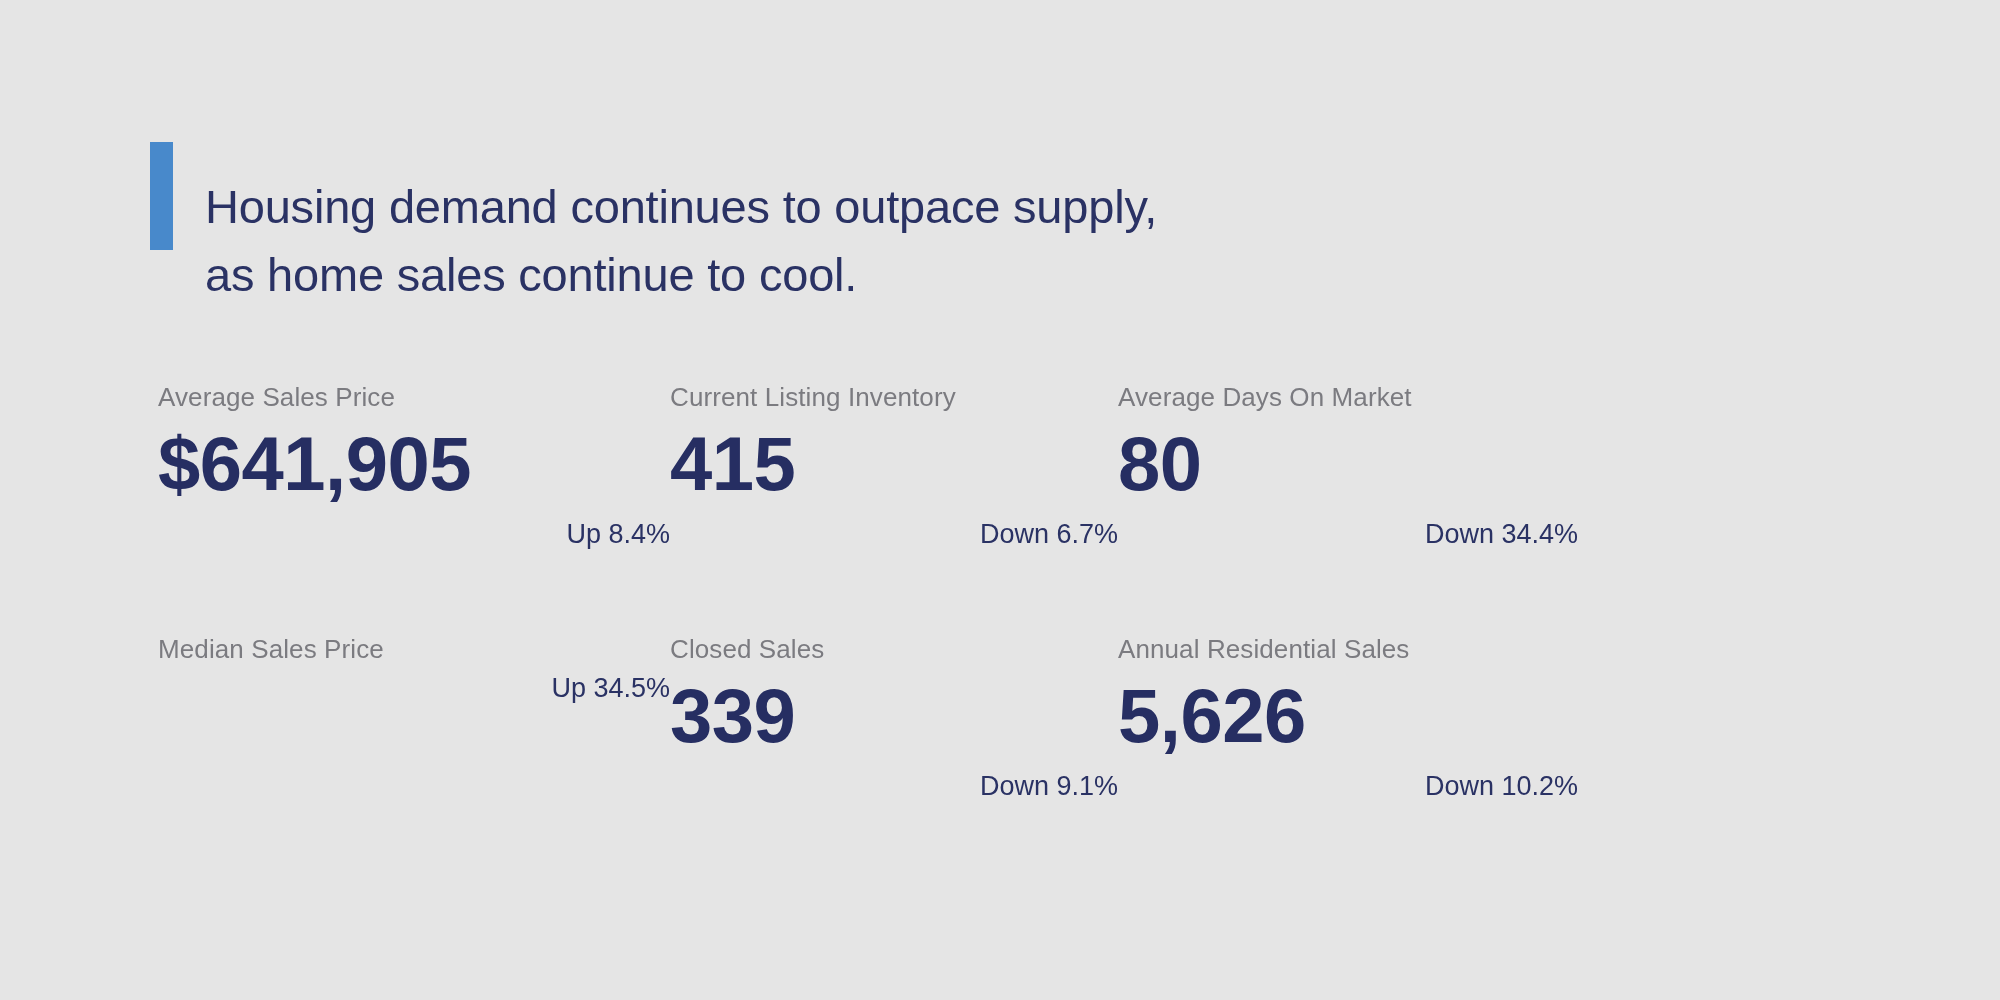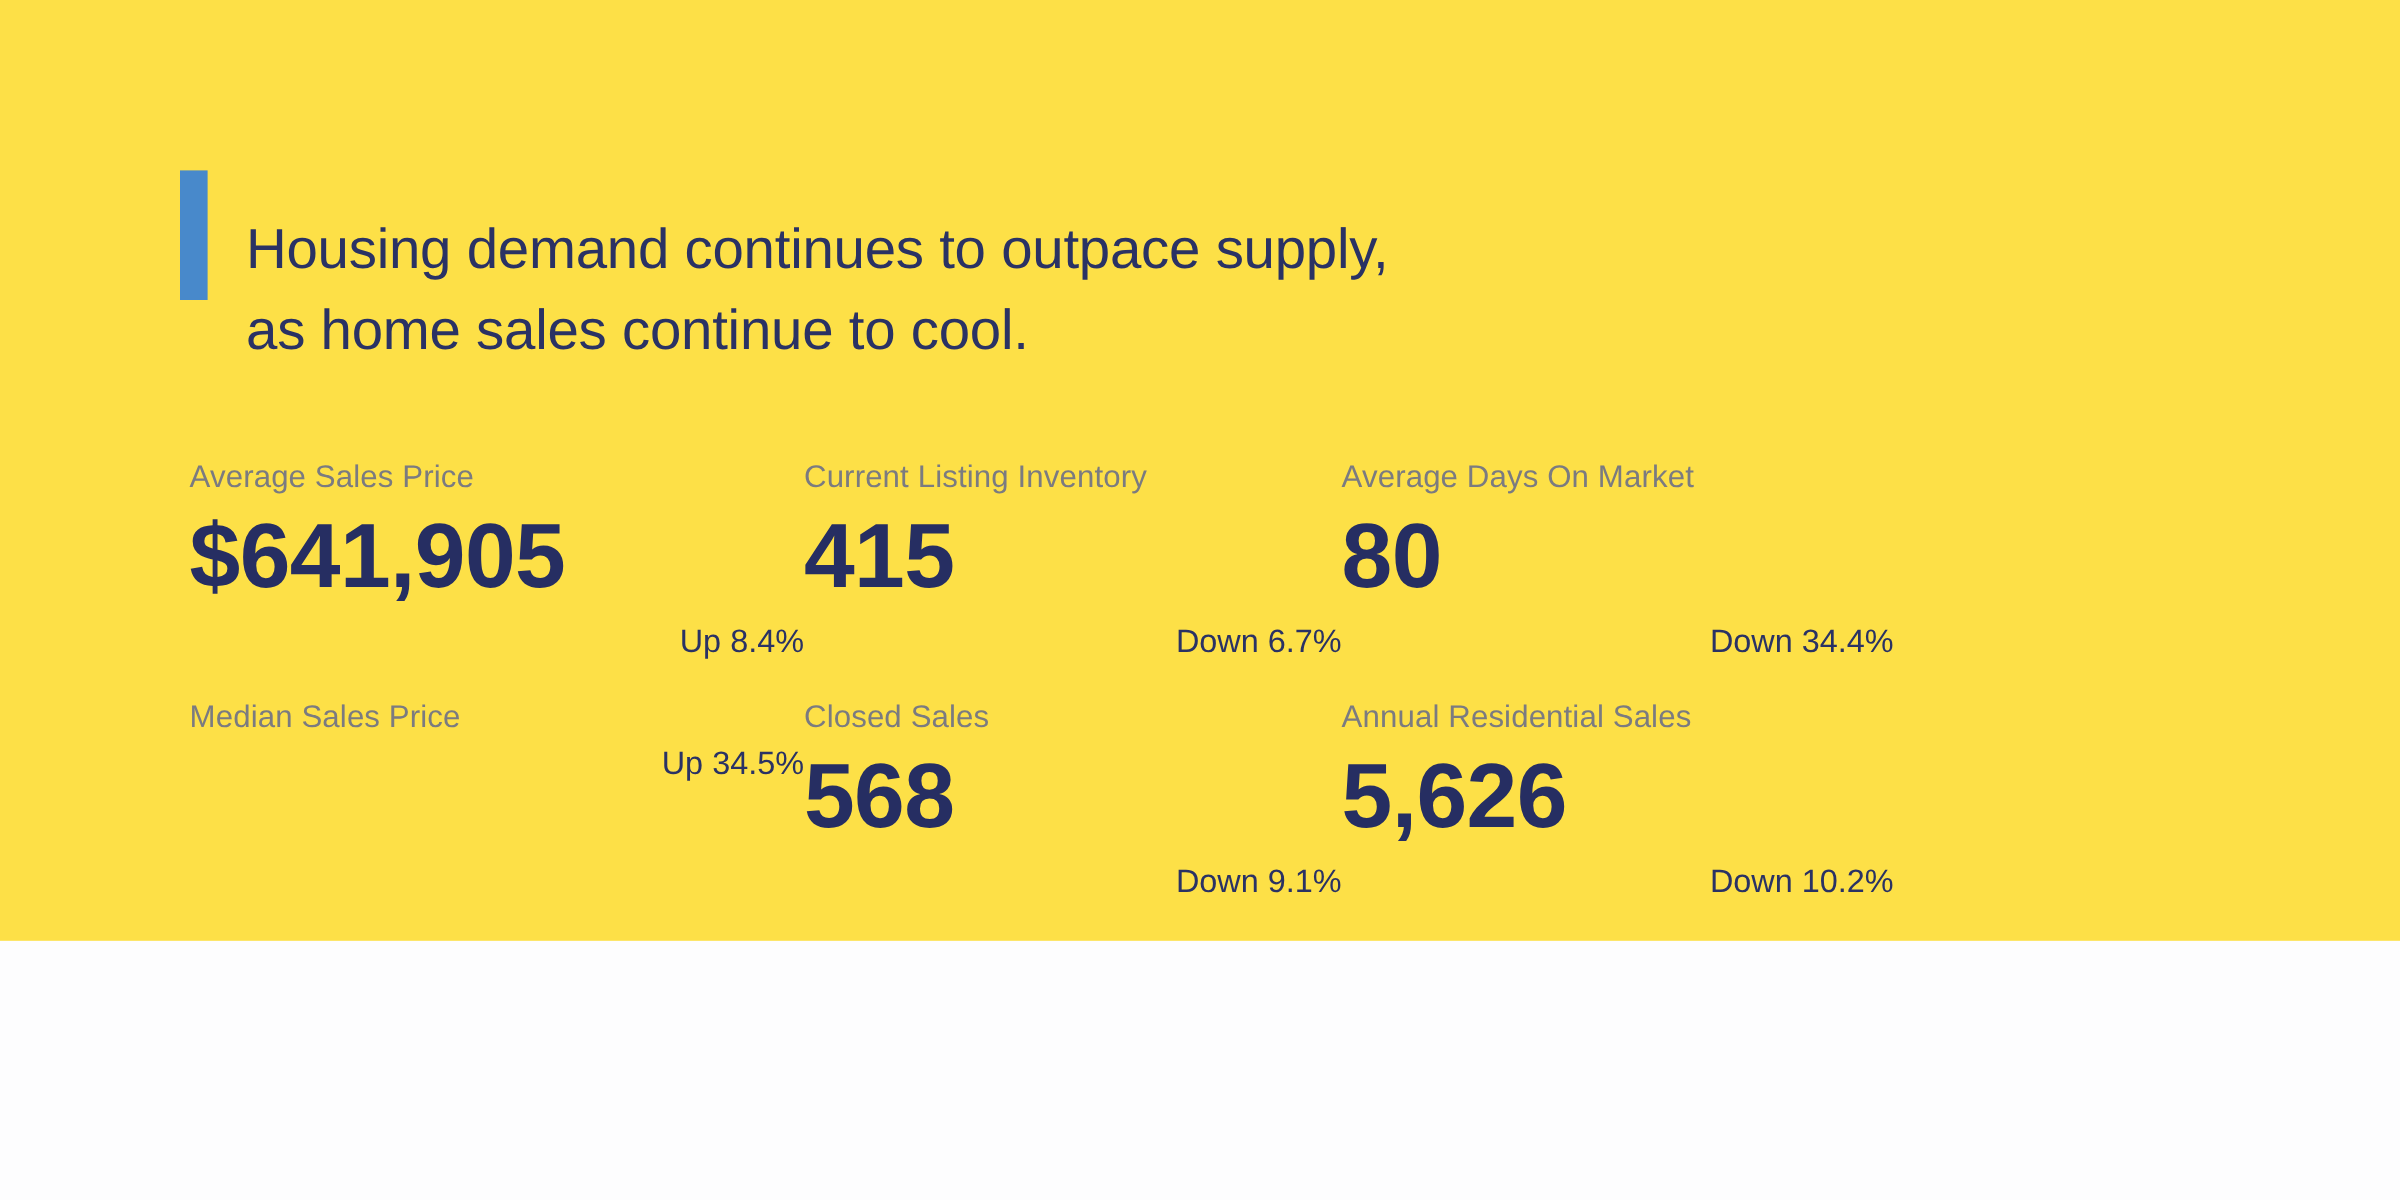--- a/index.html
+++ b/index.html
@@ -10,22 +10,22 @@
     width: 2000px;
     height: 1000px;
     background: #fdfdfe;
     font-family: "Liberation Sans", sans-serif;
     overflow: hidden;
   }
 
   .page {
     position: relative;
     width: 2000px;
-    height: 784px;
-    background: #fde047;
+    height: 1000px;
+    background: #e5e5e5;
   }
 
   
   .headline-block {
     position: absolute;
     left: 150px;
     top: 142px;
     display: flex;
     align-items: flex-start;
   }
@@ -51,21 +51,21 @@
   }
 
   
   .stats-grid {
     position: absolute;
     left: 158px;
     top: 382px;
     display: grid;
     grid-template-columns: 512px 448px 460px;
     grid-template-rows: auto auto;
-    row-gap: 32px;
+    row-gap: 84px;
   }
 
   .stat {
     position: relative;
   }
 
   .stat-label {
     color: #7b7b80;
     font-size: 26px;
     line-height: 30px;
@@ -127,21 +127,21 @@
       <div class="stat-change">Down 34.4%</div>
     </div>
 
     <div class="stat">
       <div class="stat-label">Median Sales Price</div>
       <div class="stat-change">Up 34.5%</div>
     </div>
 
     <div class="stat">
       <div class="stat-label">Closed Sales</div>
-      <div class="stat-value">568</div>
+      <div class="stat-value">339</div>
       <div class="stat-change">Down 9.1%</div>
     </div>
 
     <div class="stat">
       <div class="stat-label">Annual Residential Sales</div>
       <div class="stat-value">5,626</div>
       <div class="stat-change">Down 10.2%</div>
     </div>
 
   </div>

